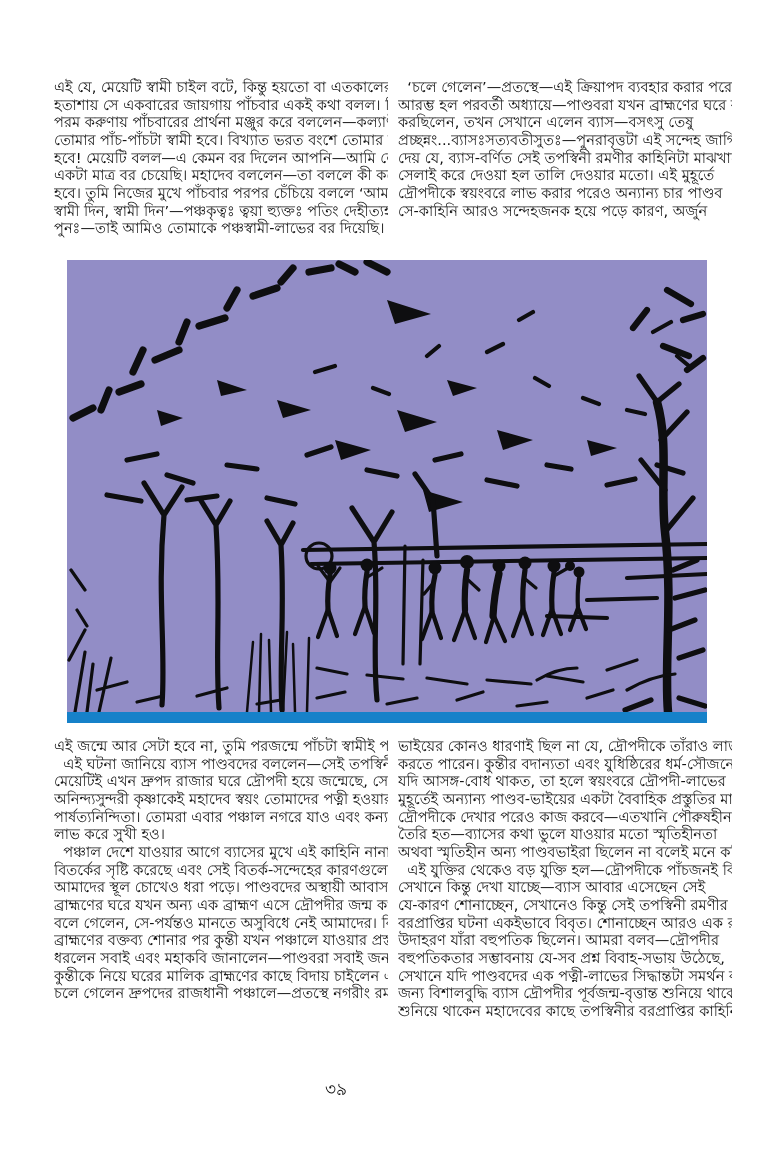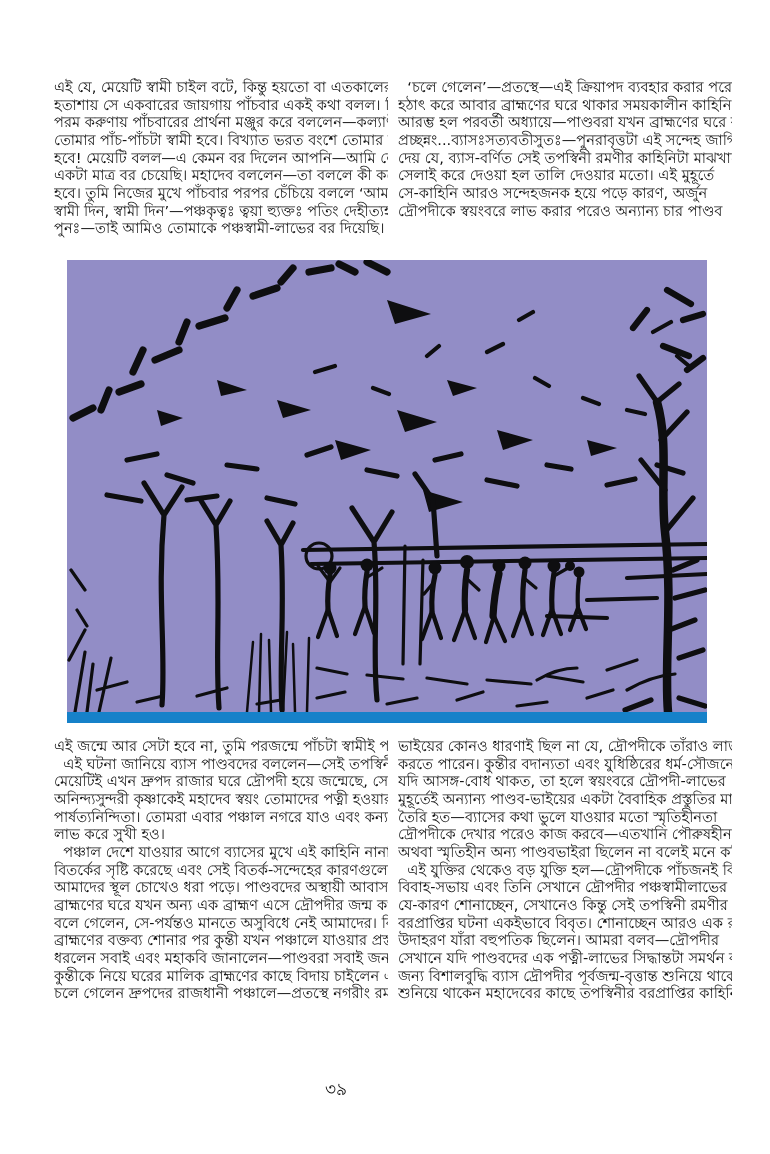--- a/index.html
+++ b/index.html
@@ -61,27 +61,27 @@
       <div class="line">পরম করুণায় পাঁচবারের প্রার্থনা মঞ্জুর করে বললেন—কল্যাণী!</div>
       <div class="line">তোমার পাঁচ-পাঁচটা স্বামী হবে। বিখ্যাত ভরত বংশে তোমার বিয়ে</div>
       <div class="line">হবে! মেয়েটি বলল—এ কেমন বর দিলেন আপনি—আমি তো</div>
       <div class="line">একটা মাত্র বর চেয়েছি। মহাদেব বললেন—তা বললে কী করে</div>
       <div class="line">হবে। তুমি নিজের মুখে পাঁচবার পরপর চেঁচিয়ে বললে ‘আমাকে</div>
       <div class="line">স্বামী দিন, স্বামী দিন’—পঞ্চকৃত্বঃ ত্বয়া হ্যুক্তঃ পতিং দেহীত্যহং</div>
       <div class="line">পুনঃ—তাই আমিও তোমাকে পঞ্চস্বামী-লাভের বর দিয়েছি। তবে</div>
     </div>
   <div class="col col-top-right">
       <div class="line">  ‘চলে গেলেন’—প্রতস্থে—এই ক্রিয়াপদ ব্যবহার করার পরেই,</div>
-      <div class="line">হঠাৎ করে আবার ব্রাহ্মণের ঘরে থাকার সময়কালীন কাহিনি</div>
       <div class="line">আরম্ভ হল পরবর্তী অধ্যায়ে—পাণ্ডবরা যখন ব্রাহ্মণের ঘরে বাস</div>
+      <div class="line">করছিলেন, তখন সেখানে এলেন ব্যাস—বসৎসু তেষু</div>
       <div class="line">প্রচ্ছন্নং...ব্যাসঃসত্যবতীসুতঃ—পুনরাবৃত্তটা এই সন্দেহ জাগিয়ে</div>
       <div class="line">দেয় যে, ব্যাস-বর্ণিত সেই তপস্বিনী রমণীর কাহিনিটা মাঝখানে</div>
       <div class="line">সেলাই করে দেওয়া হল তালি দেওয়ার মতো। এই মুহূর্তে</div>
+      <div class="line">দ্রৌপদীকে স্বয়ংবরে লাভ করার পরেও অন্যান্য চার পাণ্ডব</div>
       <div class="line">সে-কাহিনি আরও সন্দেহজনক হয়ে পড়ে কারণ, অর্জুন</div>
-      <div class="line">দ্রৌপদীকে স্বয়ংবরে লাভ করার পরেও অন্যান্য চার পাণ্ডব</div>
     </div>
 
   <svg class="illustration ink" viewBox="0 0 640 463" xmlns="http://www.w3.org/2000/svg">
     <rect x="0" y="0" width="640" height="452" fill="#928dc6"></rect>
 
     <g color="#0e0e10">
 
       <path class="w7" d="M6,158 l20,-10 M34,150 l8,-20 M52,132 l22,-8 M66,112 l10,-22 M88,100 l24,-10 M112,82 l8,-20 M132,66 l26,-8 M160,48 l10,-18 M186,36 l24,-8 M214,22 l12,-14 M242,12 l22,-4 M272,4 l16,8 M300,2 l20,10"></path>
 
       <path class="blob" d="M320,40 l44,14 -36,10 z M150,120 l30,10 -26,6 z M90,150 l26,8 -22,8 z M210,140 l34,10 -28,8 z M330,150 l40,12 -32,10 z M268,180 l36,10 -30,10 z M380,120 l30,8 -24,8 z M430,170 l36,10 -30,10 z M520,180 l30,8 -26,8 z M356,230 l40,12 -34,10 z"></path>
@@ -167,28 +167,29 @@
       <div class="line">ব্রাহ্মণের বক্তব্য শোনার পর কুন্তী যখন পঞ্চালে যাওয়ার প্রস্তাব</div>
       <div class="line">ধরলেন সবাই এবং মহাকবি জানালেন—পাণ্ডবরা সবাই জননী</div>
       <div class="line">কুন্তীকে নিয়ে ঘরের মালিক ব্রাহ্মণের কাছে বিদায় চাইলেন এবং</div>
       <div class="line">চলে গেলেন দ্রুপদের রাজধানী পঞ্চালে—প্রতস্থে নগরীং রম্যাং</div>
     </div>
   <div class="col col-bot-right">
       <div class="line">ভাইয়ের কোনও ধারণাই ছিল না যে, দ্রৌপদীকে তাঁরাও লাভ</div>
       <div class="line">করতে পারেন। কুন্তীর বদান্যতা এবং যুধিষ্ঠিরের ধর্ম-সৌজন্যের</div>
       <div class="line">যদি আসঙ্গ-বোধ থাকত, তা হলে স্বয়ংবরে দ্রৌপদী-লাভের</div>
       <div class="line">মুহূর্তেই অন্যান্য পাণ্ডব-ভাইয়ের একটা বৈবাহিক প্রস্তুতির মানস</div>
+      <div class="line">দ্রৌপদীকে দেখার পরেও কাজ করবে—এতখানি পৌরুষহীন</div>
       <div class="line">তৈরি হত—ব্যাসের কথা ভুলে যাওয়ার মতো স্মৃতিহীনতা</div>
-      <div class="line">দ্রৌপদীকে দেখার পরেও কাজ করবে—এতখানি পৌরুষহীন</div>
       <div class="line">অথবা স্মৃতিহীন অন্য পাণ্ডবভাইরা ছিলেন না বলেই মনে করি।</div>
       <div class="line">  এই যুক্তির থেকেও বড় যুক্তি হল—দ্রৌপদীকে পাঁচজনই বিয়ে</div>
-      <div class="line">বিবাহ-সভায় এবং তিনি সেখানে দ্রৌপদীর পঞ্চস্বামীলাভের</div>
+      <div class="line">সেখানে কিন্তু দেখা যাচ্ছে—ব্যাস আবার এসেছেন সেই</div>
       <div class="line">যে-কারণ শোনাচ্ছেন, সেখানেও কিন্তু সেই তপস্বিনী রমণীর</div>
       <div class="line">বরপ্রাপ্তির ঘটনা একইভাবে বিবৃত। শোনাচ্ছেন আরও এক রমণীর</div>
       <div class="line">উদাহরণ যাঁরা বহুপতিক ছিলেন। আমরা বলব—দ্রৌপদীর</div>
+      <div class="line">বহুপতিকতার সম্ভাবনায় যে-সব প্রশ্ন বিবাহ-সভায় উঠেছে,</div>
       <div class="line">সেখানে যদি পাণ্ডবদের এক পত্নী-লাভের সিদ্ধান্তটা সমর্থন করার</div>
       <div class="line">জন্য বিশালবুদ্ধি ব্যাস দ্রৌপদীর পূর্বজন্ম-বৃত্তান্ত শুনিয়ে থাকেন,</div>
       <div class="line">শুনিয়ে থাকেন মহাদেবের কাছে তপস্বিনীর বরপ্রাপ্তির কাহিনি, তা</div>
     </div>
 
   <div class="page-number">৩৯</div>
 
 </div>
 
 </body></html>

